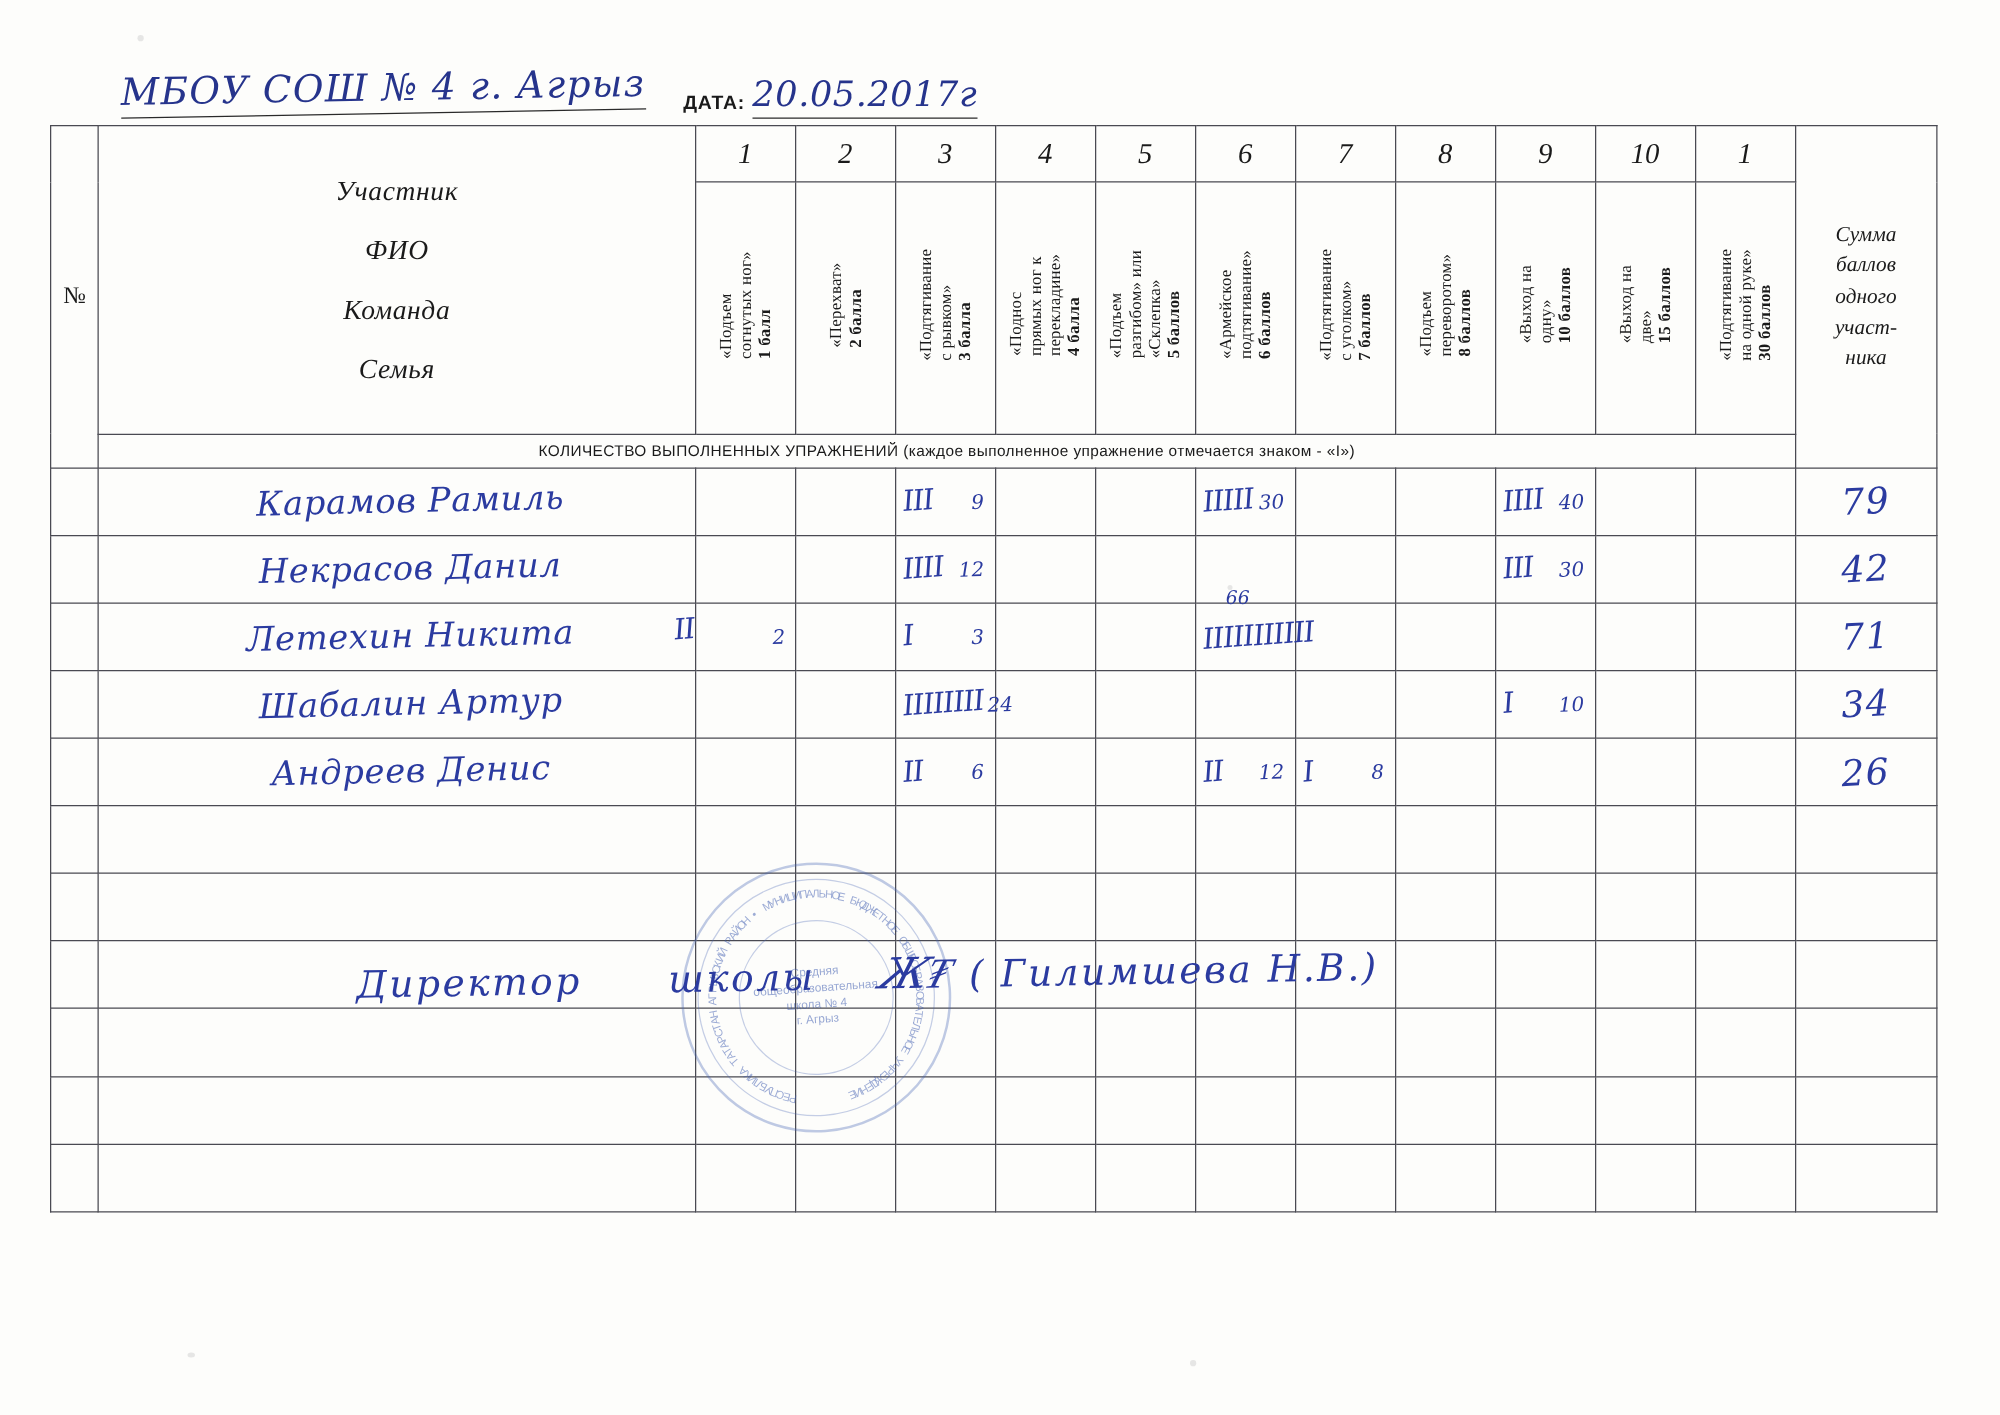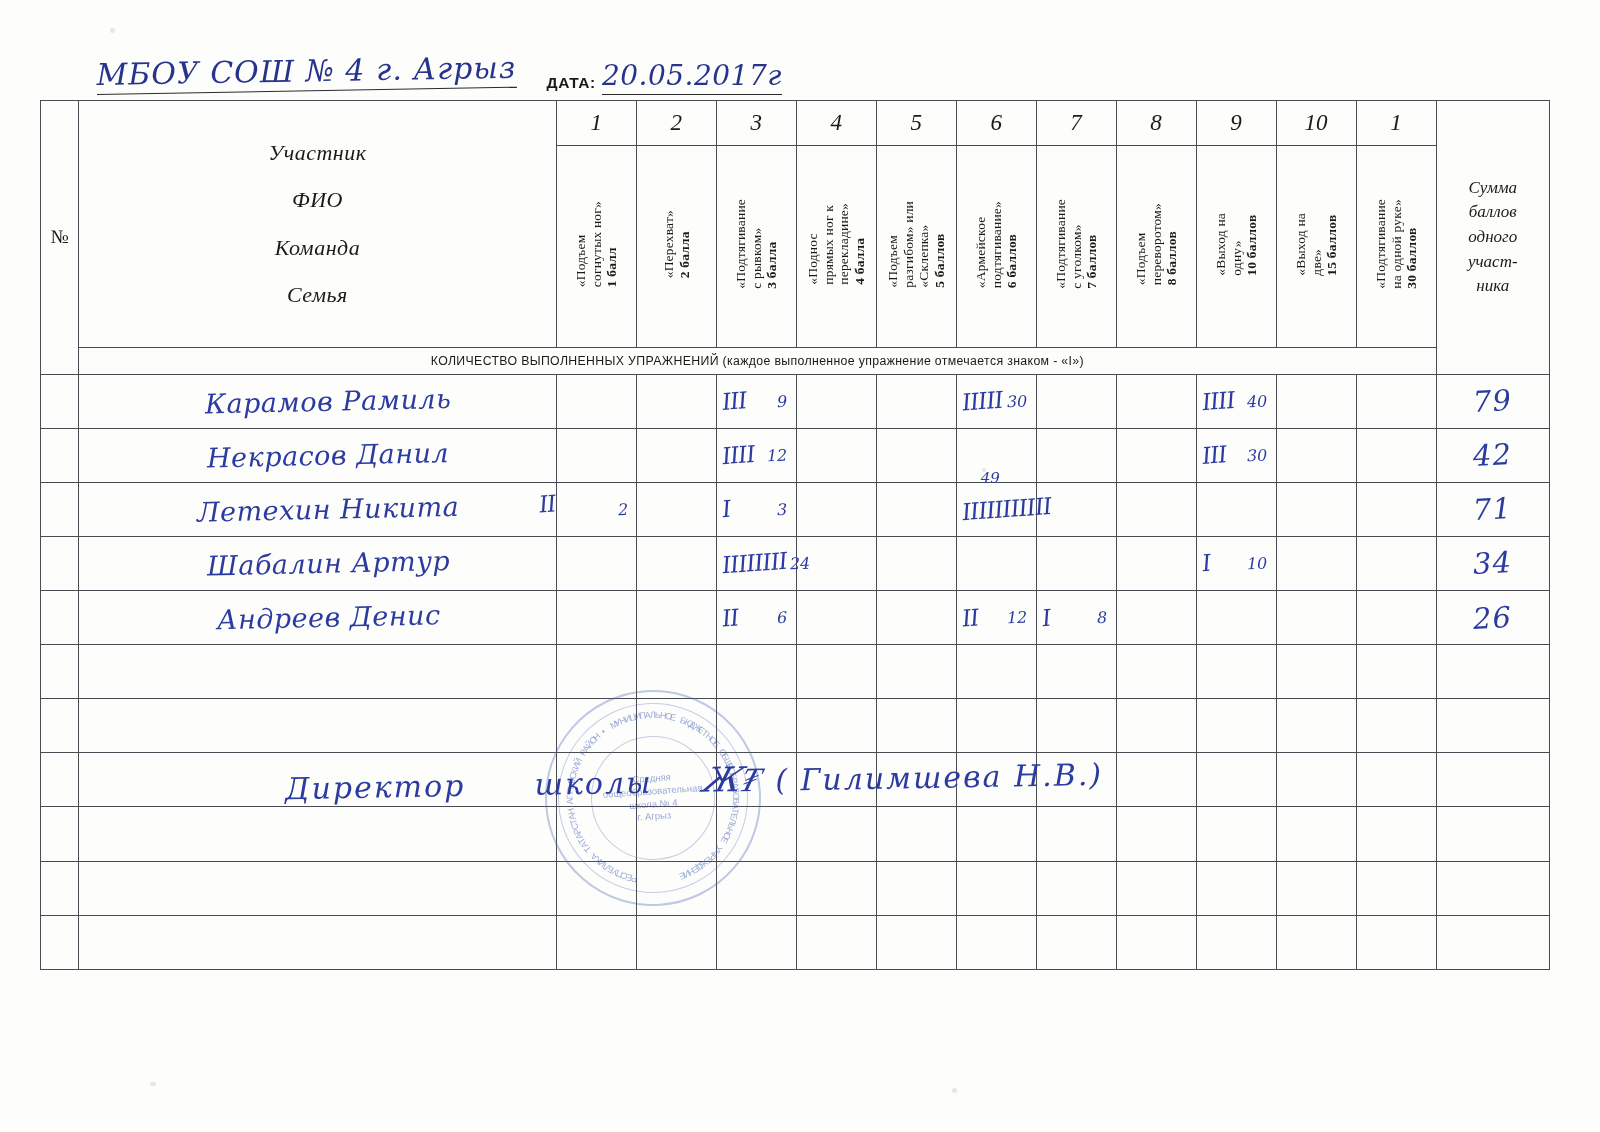--- a/index.html
+++ b/index.html
@@ -434,21 +434,21 @@
           <td>
             <div class="cellpair">
               <span class="hw-mark">I</span>
               <span class="hw-pts" style="margin-left:auto;margin-right:8px;">3</span>
             </div>
           </td>
           <td></td>
           <td></td>
           <td>
             <div class="cellpair">
-              <span class="overflow-mark">49</span>
+              <span class="overflow-mark">66</span>
               <span class="hw-mark">IIIIIIIIIII</span>
             </div>
           </td>
           <td></td>
           <td></td>
           <td></td>
           <td></td>
           <td></td>
           <td><span class="hw-sum">71</span></td>
         </tr>

